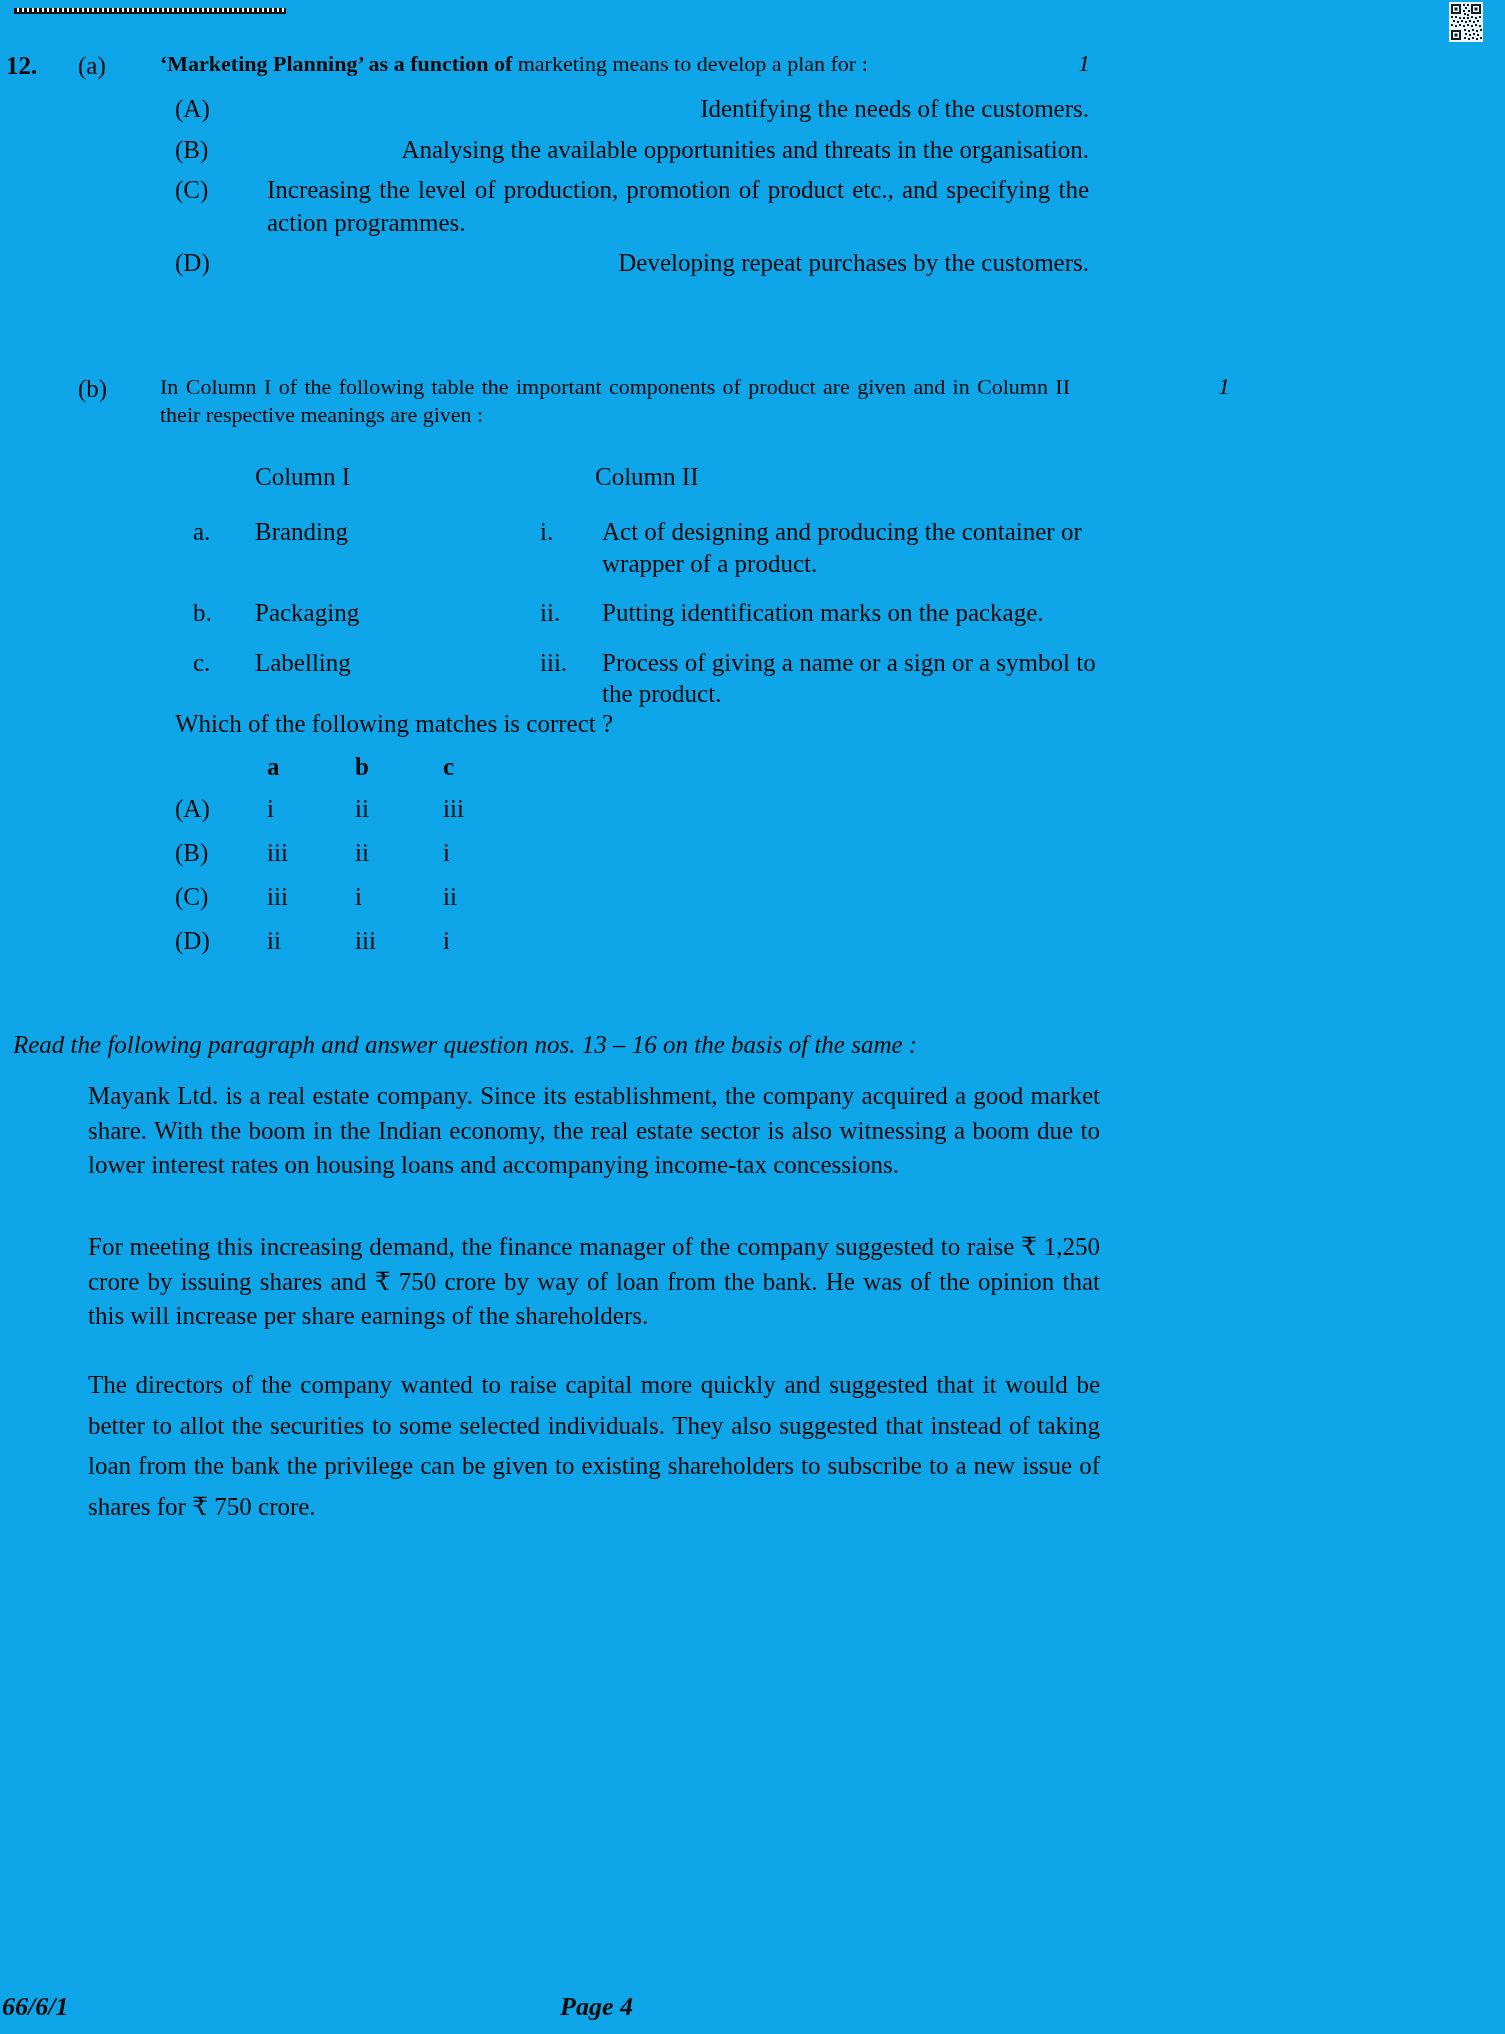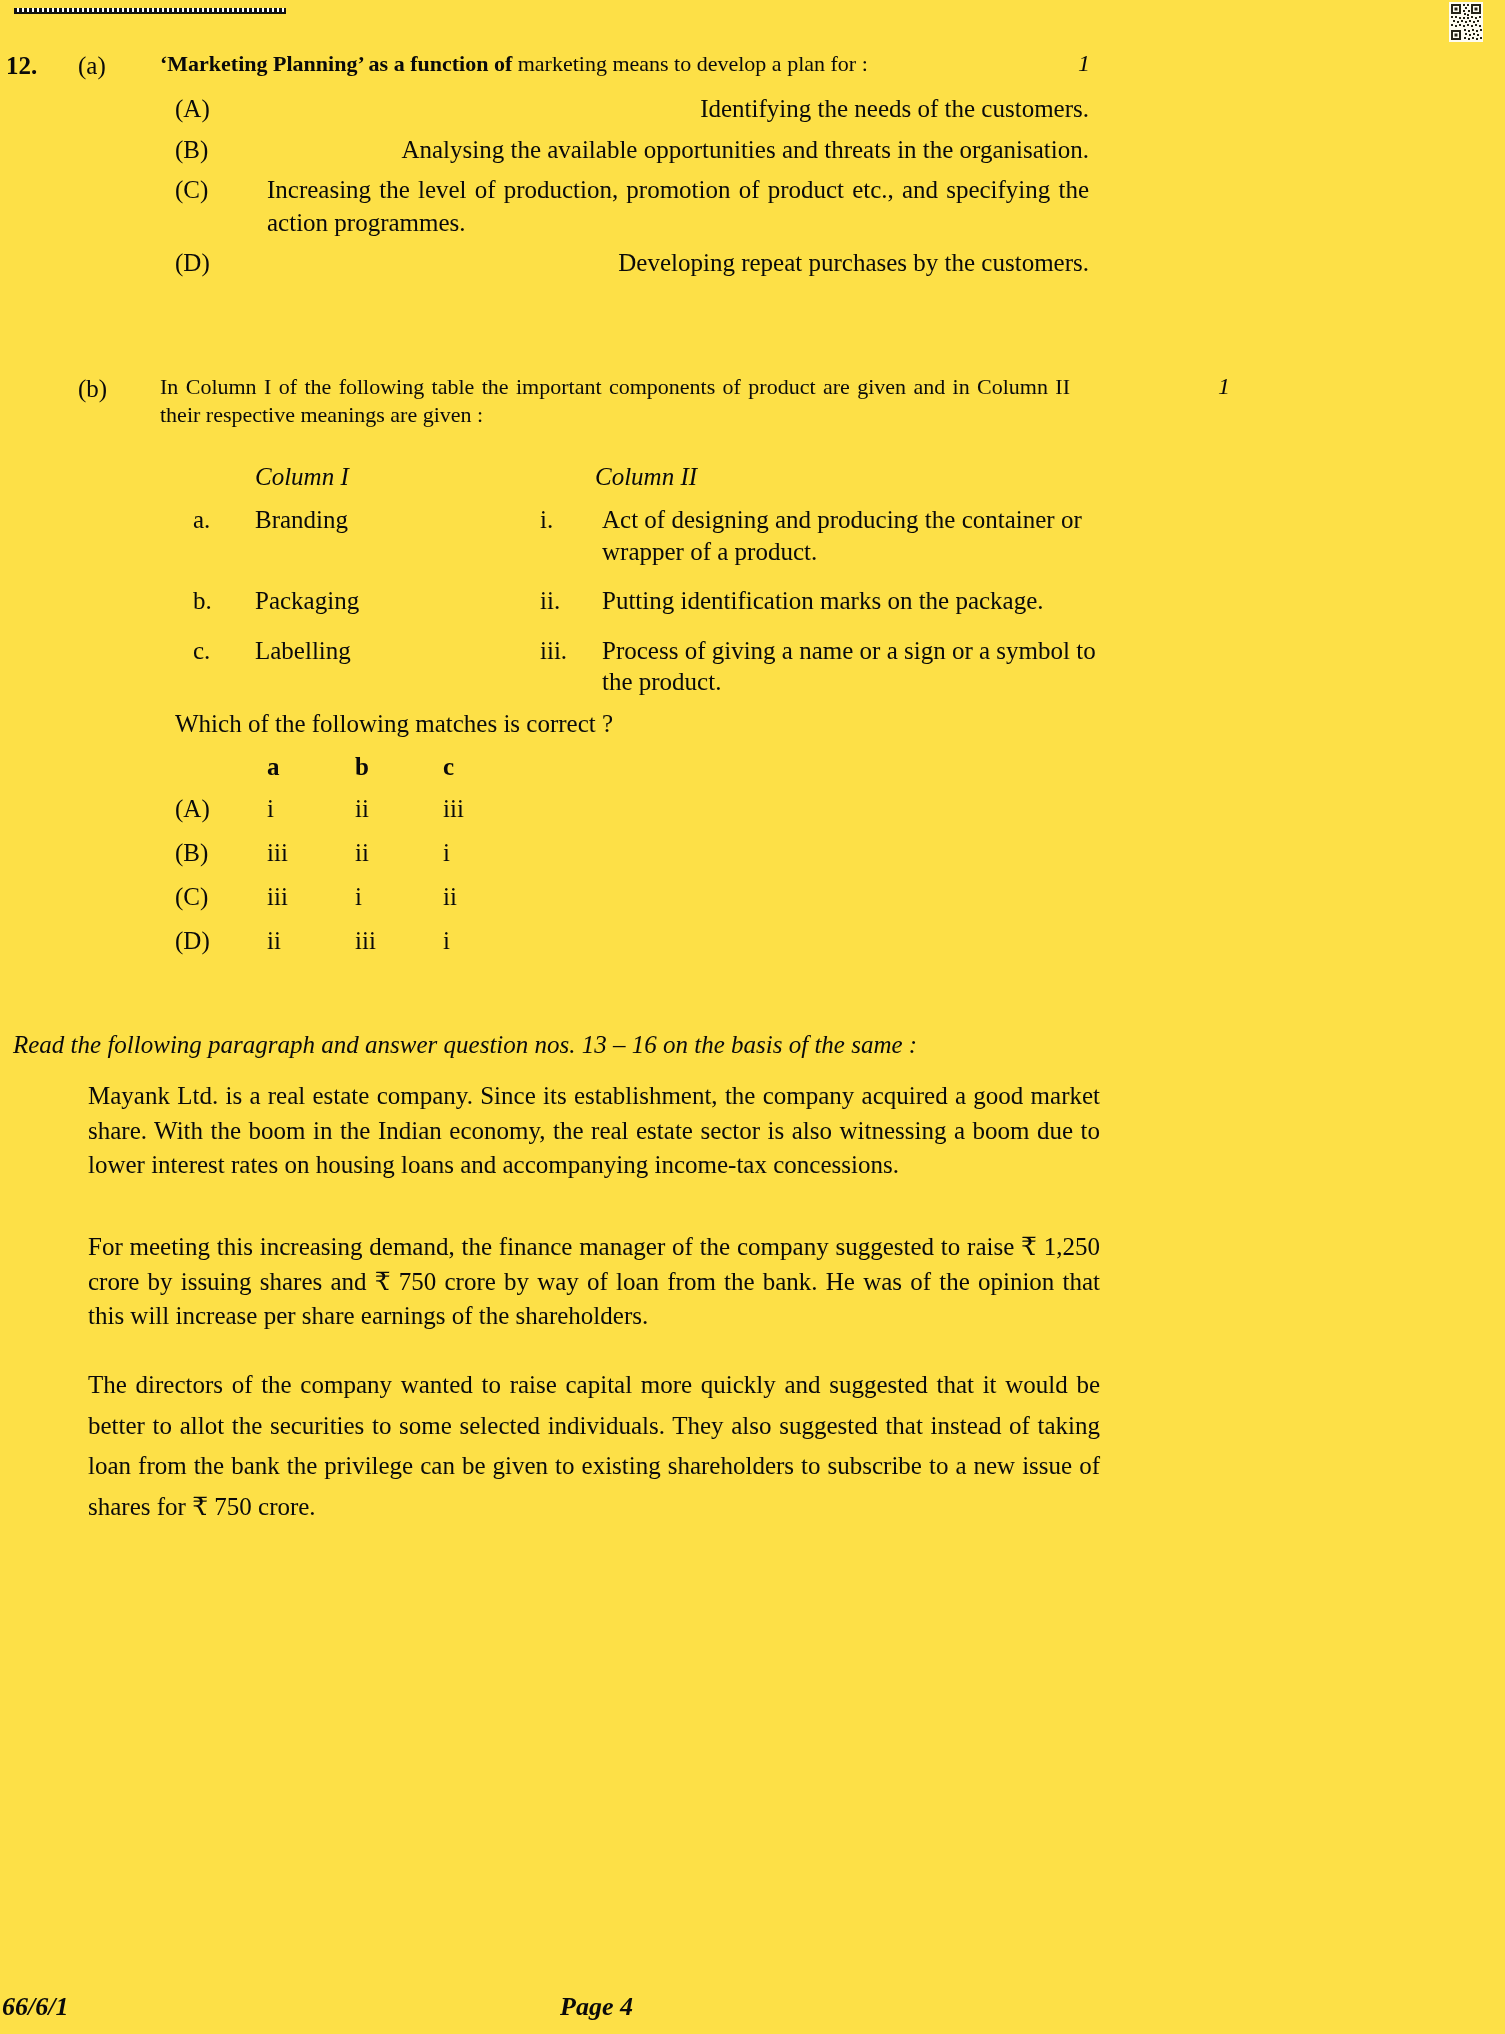--- a/index.html
+++ b/index.html
@@ -10,21 +10,21 @@
   body {
     font-family: "Liberation Serif", "DejaVu Serif", serif;
     color: #0a0a0a;
     -webkit-font-smoothing: antialiased;
   }
   .page {
     position: relative;
     width: 1505px;
     height: 2034px;
     margin: 0 auto;
-    background: #fde047;
+    background: #0ea5e9;
     overflow: hidden;
   }
 
   
   .top-rule {
     position: absolute;
     left: 14px;
     top: 8px;
     width: 272px;
     height: 4px;
@@ -141,23 +141,22 @@
 
   
   .cols {
     position: absolute;
     left: 0;
     top: 463px;
     width: 1505px;
   }
   .cols-head {
     display: flex;
-    font-style: italic;
-    font-size: 25px;
-    margin-bottom: 13px;
+    font-size: 25px;
+    margin-bottom: 25px;
   }
   .ch1 { margin-left: 255px; width: 340px; flex: 0 0 340px; }
   .ch2 { width: 400px; flex: 0 0 400px; }
 
   .crow {
     display: flex;
     align-items: flex-start;
     margin-bottom: 18px;
     font-size: 25px;
     line-height: 1.26;

